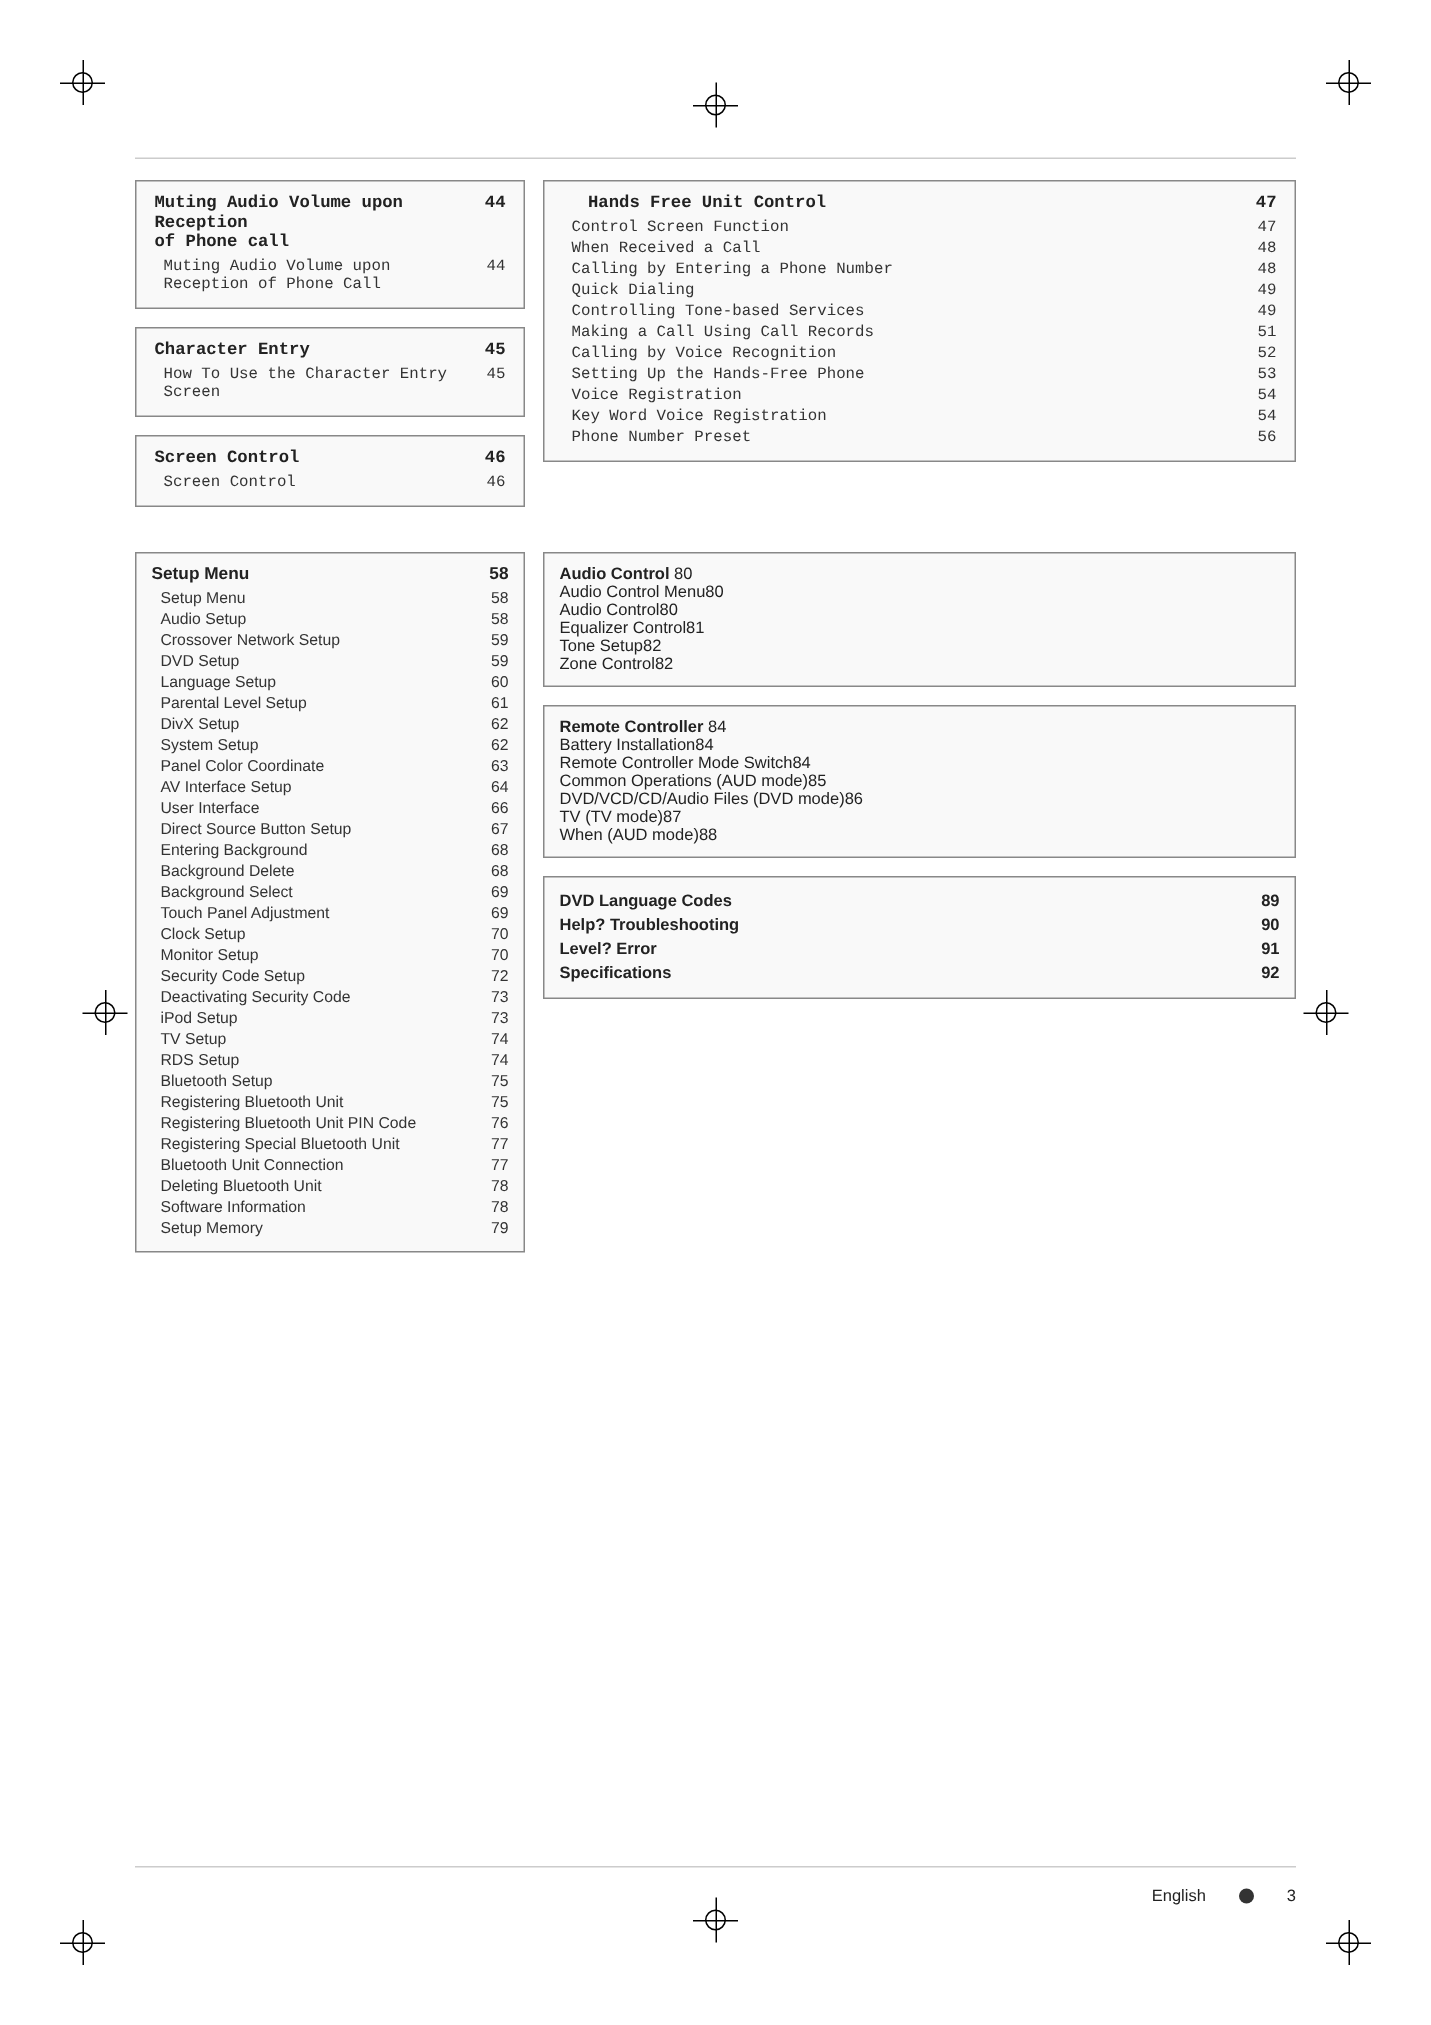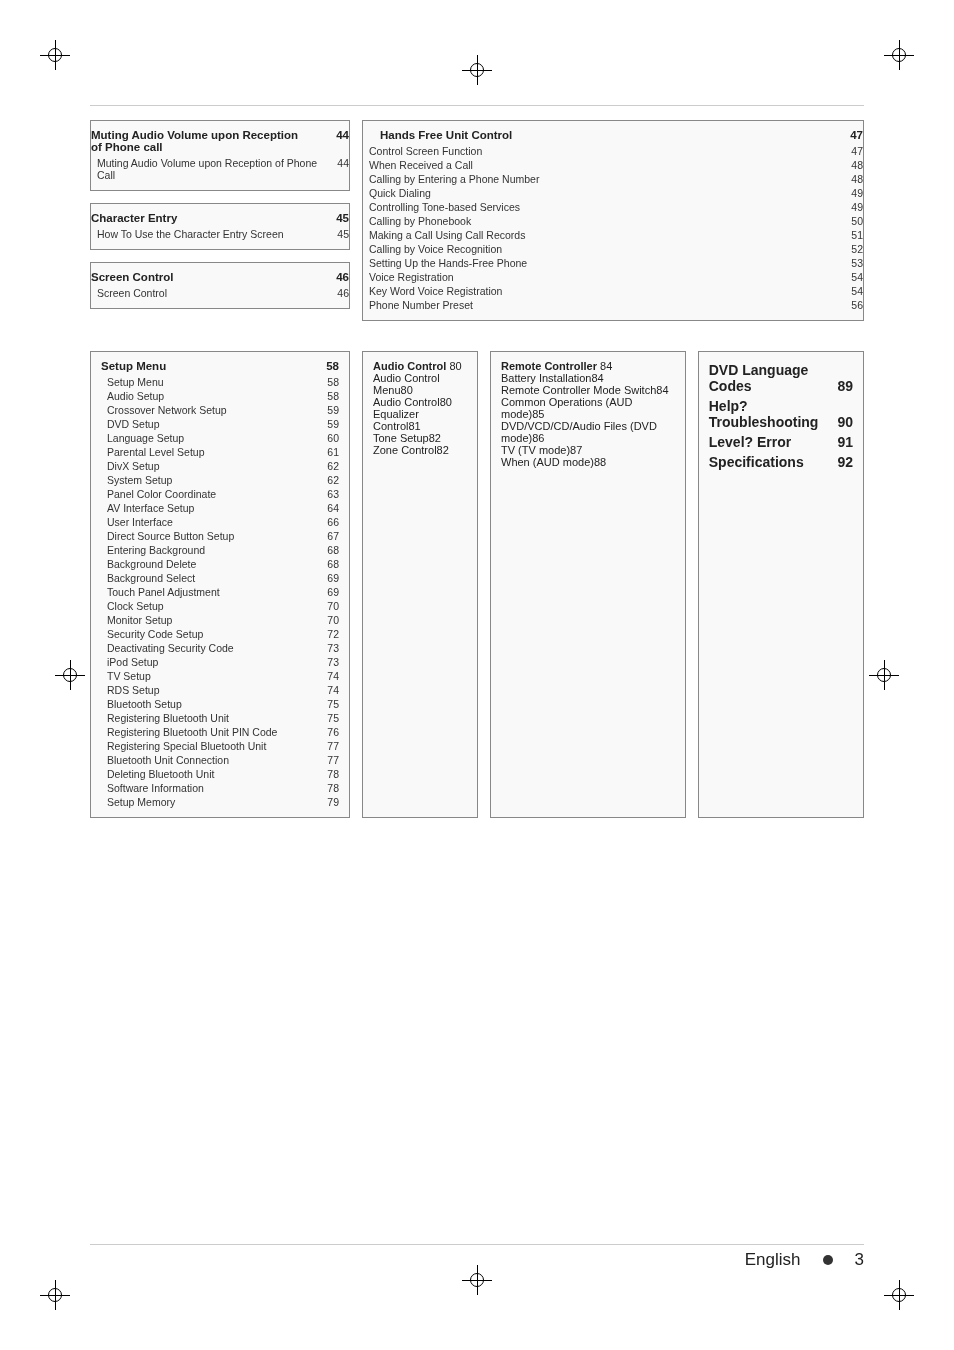--- a/index.html
+++ b/index.html
@@ -79,22 +79,23 @@
       gap: 12px;
     }
 
     .right-col {
       flex: 1;
     }
 
     
     .toc-box {
       border: 1px solid #888;
-      padding: 8px 0;
+      padding: 8px 12px;
       background: #f9f9f9;
+      font-family: Liberation Mono, monospace;
     }
 
     .toc-box .section-title {
       font-weight: bold;
       font-size: 11.5px;
       margin-bottom: 3px;
       display: flex;
       justify-content: space-between;
     }
 
@@ -126,21 +127,21 @@
       gap: 12px;
     }
 
     .bottom-left {
       flex: 0 0 260px;
     }
 
     .bottom-right {
       flex: 1;
       display: flex;
-      flex-direction: row;
+      flex-direction: column;
       gap: 12px;
     }
 
     
     .setup-box {
       border: 1px solid #888;
       padding: 8px 10px;
       background: #f9f9f9;
     }
 
@@ -159,40 +160,40 @@
       color: #333;
       padding: 1px 0;
       padding-left: 6px;
     }
 
     
     .footer {
       position: absolute;
       bottom: 80px;
       right: 90px;
-      font-size: 17px;
+      font-size: 11px;
       display: flex;
       align-items: center;
       gap: 22px;
     }
 
     .footer-dot {
       width: 10px;
       height: 10px;
       background: #333;
       border-radius: 50%;
       display: inline-block;
     }
 
     
     .bold-entry {
       display: flex;
       justify-content: space-between;
       font-weight: bold;
-      font-size: 14px;
+      font-size: 11px;
       padding: 2px 0;
       align-items: flex-end;
     }
 
     .small-toc-box {
       border: 1px solid #888;
       padding: 8px 10px;
       background: #f9f9f9;
     }
   </style>
@@ -314,24 +315,20 @@
           <span class="entry-title">Calling by Entering a Phone Number</span>
           <span class="entry-page">48</span>
         </div>
         <div class="sub-entry">
           <span class="entry-title">Quick Dialing</span>
           <span class="entry-page">49</span>
         </div>
         <div class="sub-entry">
           <span class="entry-title">Controlling Tone-based Services</span>
           <span class="entry-page">49</span>
-        </div>
-        <div class="sub-entry">
-          <span class="entry-title">Calling by Phonebook</span>
-          <span class="entry-page">50</span>
         </div>
         <div class="sub-entry">
           <span class="entry-title">Making a Call Using Call Records</span>
           <span class="entry-page">51</span>
         </div>
         <div class="sub-entry">
           <span class="entry-title">Calling by Voice Recognition</span>
           <span class="entry-page">52</span>
         </div>
         <div class="sub-entry">

